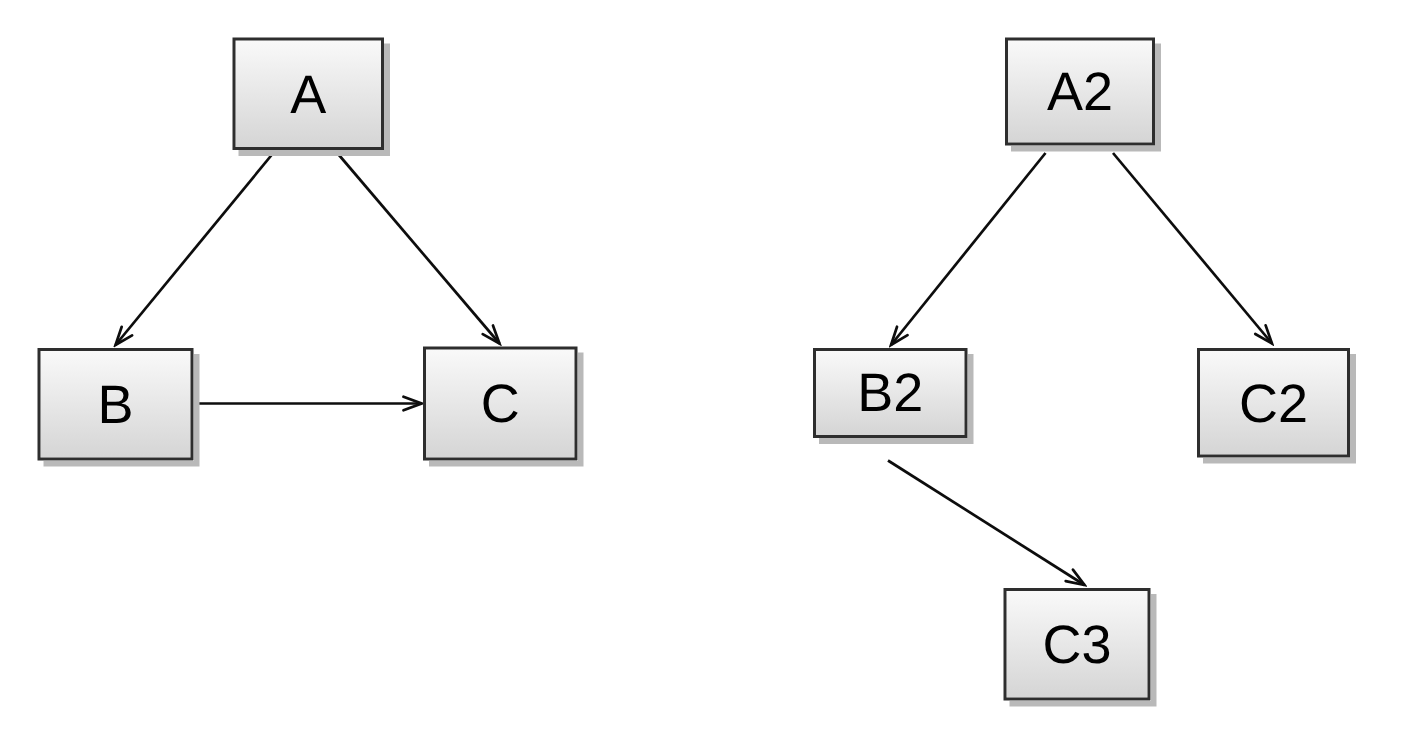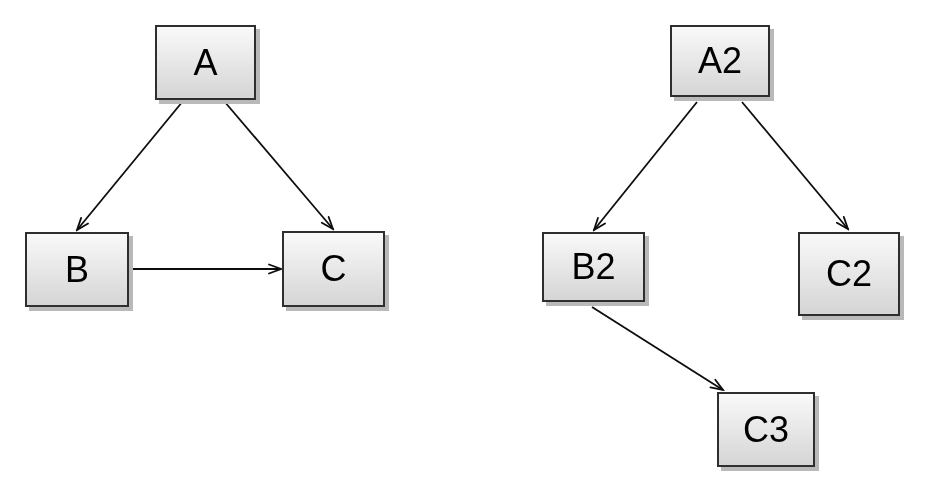--- a/index.html
+++ b/index.html
@@ -76,23 +76,23 @@
       </div>
       <div class="node" style="left: 25px; top: 232px; width: 104px; height: 75px;">
         <span class="node-label">B</span>
       </div>
       <div class="node" style="left: 282px; top: 231px; width: 103px; height: 76px;">
         <span class="node-label">C</span>
       </div>
       <div class="node" style="left: 670px; top: 25px; width: 100px; height: 72px;">
         <span class="node-label">A2</span>
       </div>
-      <div class="node" style="left: 542px; top: 232px; width: 103px; height: 70px;">
+      <div class="node" style="left: 542px; top: 232px; width: 103px; height: 60px;">
         <span class="node-label">B2</span>
       </div>
-      <div class="node" style="left: 798px; top: 232px; width: 102px; height: 84px;">
+      <div class="node" style="left: 798px; top: 232px; width: 102px; height: 73px;">
         <span class="node-label">C2</span>
       </div>
-      <div class="node" style="left: 717px; top: 392px; width: 98px; height: 75px;">
+      <div class="node" style="left: 669px; top: 392px; width: 98px; height: 75px;">
         <span class="node-label">C3</span>
       </div>
     </div>
 </div>
 
 </body></html>

